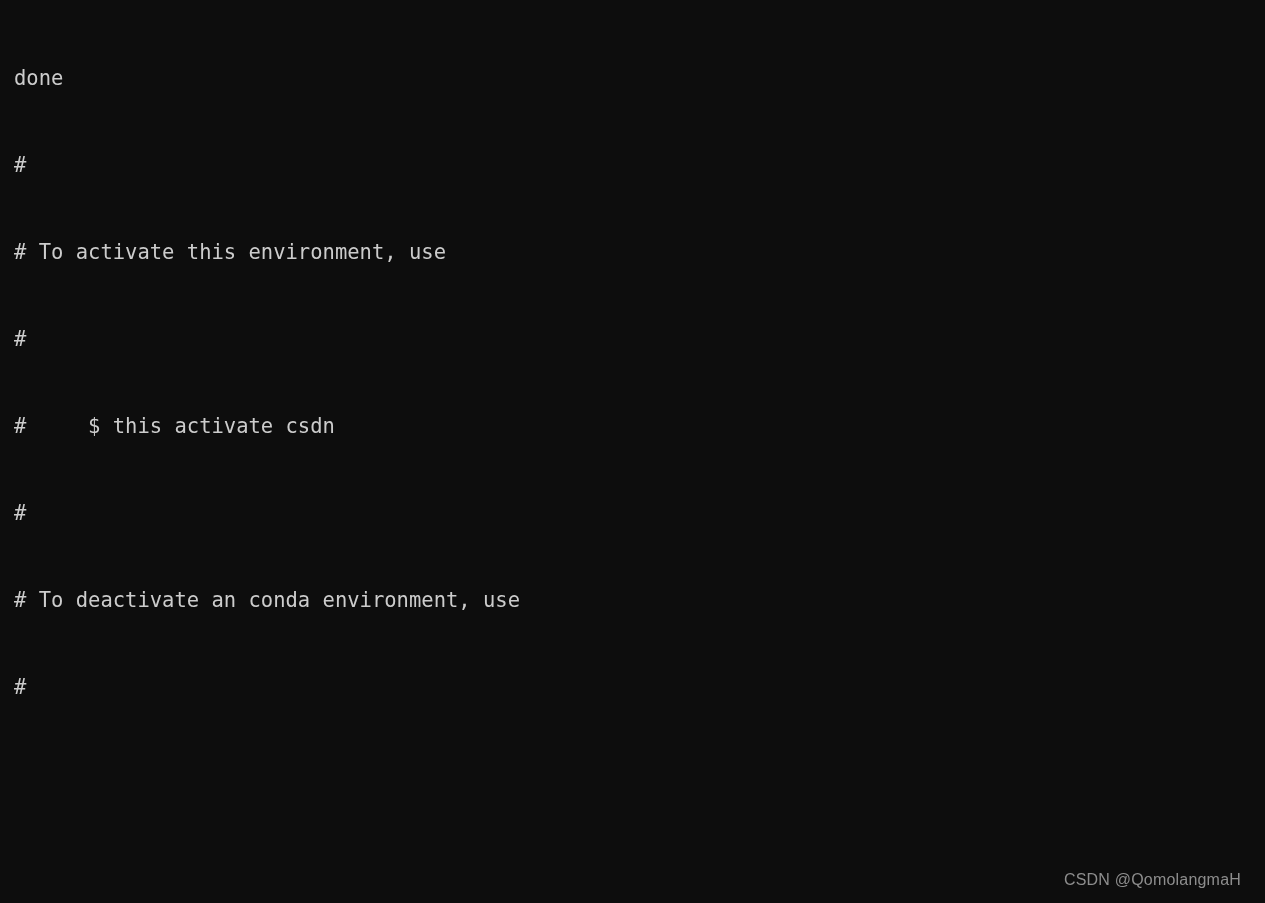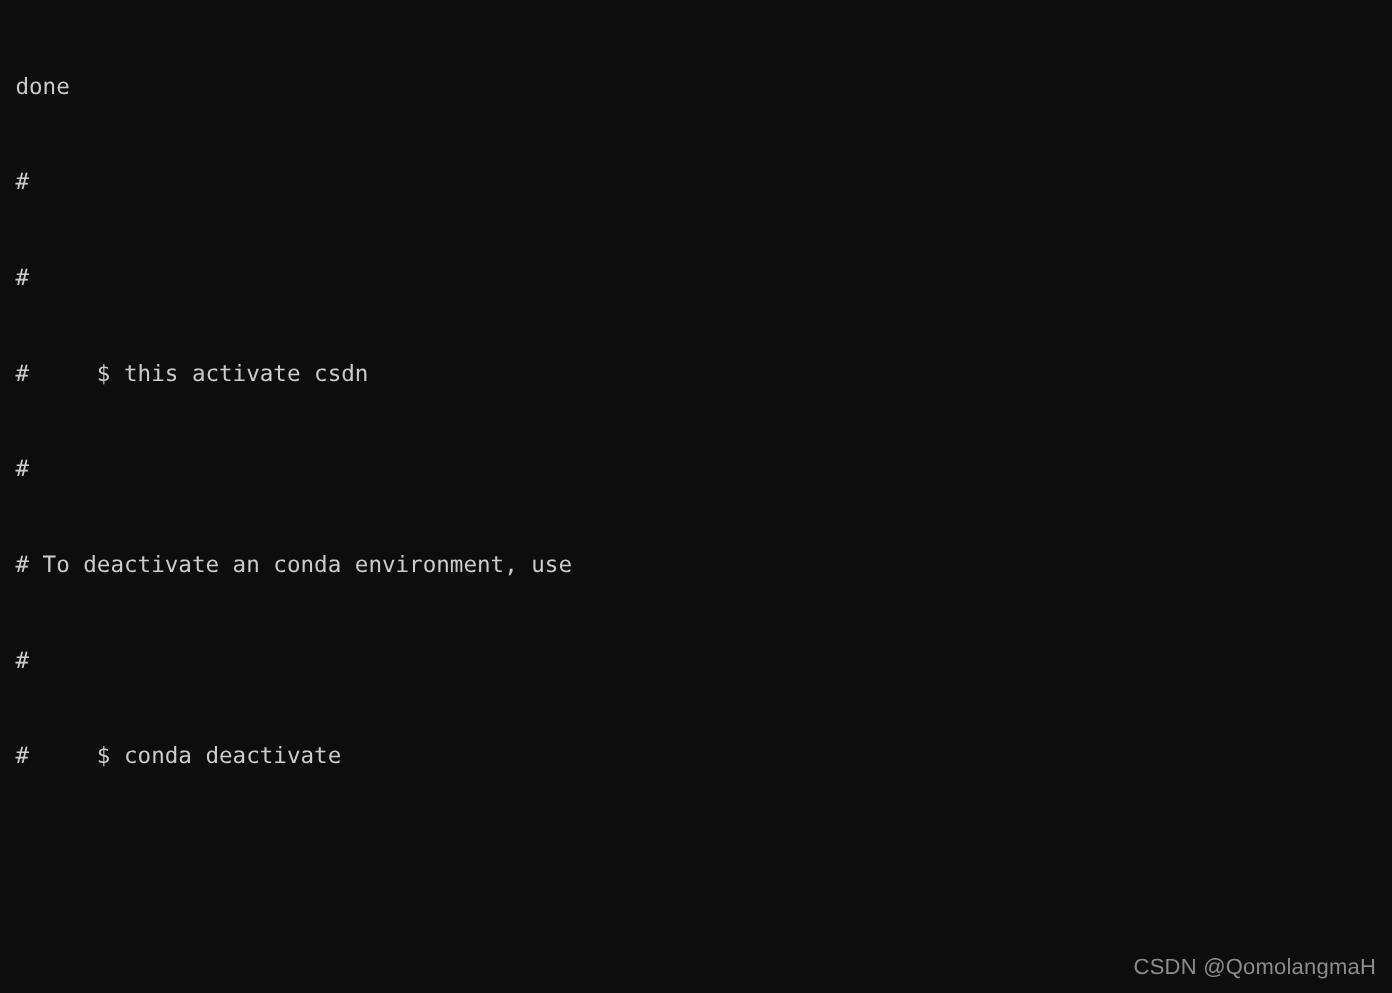--- a/index.html
+++ b/index.html
@@ -26,43 +26,43 @@
     top: -23px;
     white-space: pre;
     letter-spacing: 0px;
   }
   .line {
     height: 29px;
     white-space: pre;
   }
   #watermark {
     position: absolute;
-    right: 14px;
+    right: 24px;
     bottom: 9px;
     font-family: "Liberation Sans", "DejaVu Sans", sans-serif;
-    font-size: 20px;
+    font-size: 16px;
     color: #8d8d8d;
     letter-spacing: 0.2px;
     user-select: none;
   }
 </style>
 </head>
 <body>
 
 <div id="terminal" style="background: rgb(13, 13, 13); color: rgb(204, 204, 204);">
   <div id="screen">
 
     <div class="line">done</div>
     <div class="line">#</div>
+    <div class="line"># To activate this environment, use</div>
     <div class="line">#</div>
     <div class="line">#     $ this activate csdn</div>
     <div class="line">#</div>
     <div class="line"># To deactivate an conda environment, use</div>
     <div class="line">#</div>
-    <div class="line">#     $ conda deactivate</div>
     <div class="line"></div>
 
     
 
     
 
     
     
 
     

